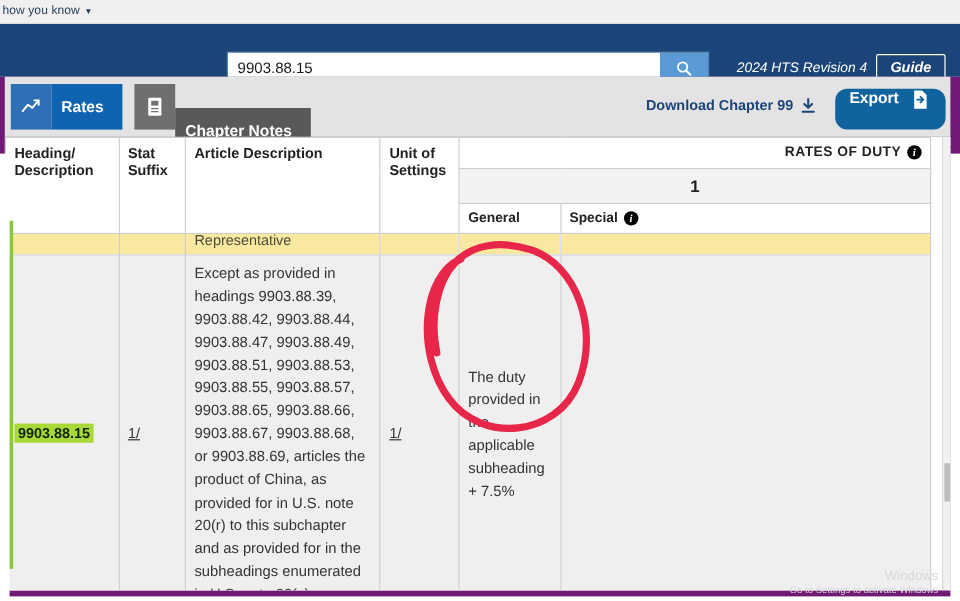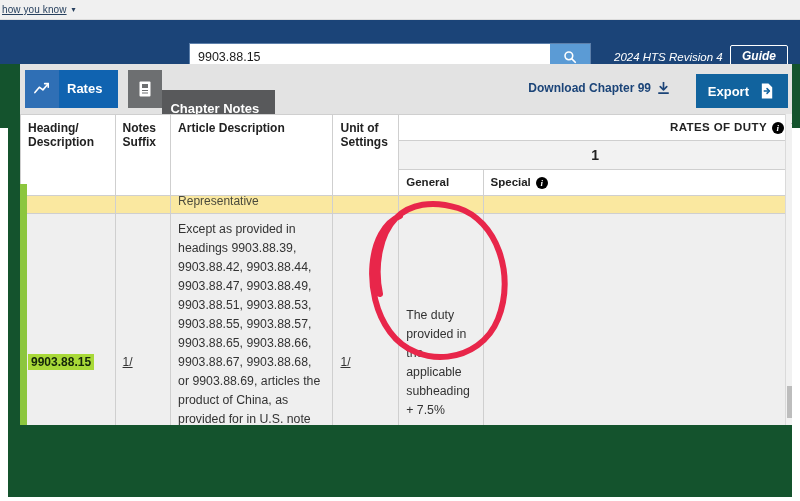--- a/index.html
+++ b/index.html
@@ -16,21 +16,20 @@
     background: #f0f0f0;
     border-bottom: 1px solid #dcdcdc;
     display: flex;
     align-items: center;
     padding-left: 2px;
     position: relative;
   }
   .gov-banner-link {
     font-size: 10px;
     color: #27405e;
-    text-decoration: underline;
     letter-spacing: .1px;
     white-space: nowrap;
   }
   .gov-chevron {
     margin-left: 5px;
     font-size: 8px;
     color: #27405e;
     line-height: 1;
   }
 
@@ -95,22 +94,22 @@
     font-weight: bold;
     font-style: italic;
     cursor: pointer;
     font-family: "Liberation Sans", sans-serif;
   }
 
   
   .content {
     position: relative;
     height: 437px;
-    background: #14532d;
-    padding-left: 20px;
+    background: #701a75;
+    padding-left: 4px;
     padding-right: 8px;
   }
 
   
   .toolbar {
     height: 50px;
     background: #e3e3e3;
     display: flex;
     align-items: center;
     position: relative;
@@ -138,55 +137,55 @@
     line-height: 38px;
     white-space: nowrap;
   }
   .tab.active .tab-icon { background: #2f6fb5; }
   .tab.active .tab-label { background: #1063b0; }
   .tab.inactive .tab-icon { background: #6d6f71; }
   .tab.inactive .tab-label { background: #58595b; margin-top: 40px; }
 
   .download-link {
     position: absolute;
-    right: 122px;
+    right: 112px;
     top: 17px;
     font-size: 12px;
     font-weight: bold;
     color: #1b4478;
     text-decoration: none;
     display: flex;
     align-items: center;
     gap: 6px;
     cursor: pointer;
     white-space: nowrap;
   }
   .export-btn {
     position: absolute;
     right: 4px;
     top: 10px;
     height: 34px;
     background: #11639e;
     color: #ffffff;
     border: none;
-    border-radius: 0;
+    border-radius: 10px;
     font-size: 13px;
     font-weight: bold;
     padding: 0 12px;
     display: flex;
-    align-items: center;
+    align-items: flex-start;
     gap: 10px;
     cursor: pointer;
     font-family: "Liberation Sans", sans-serif;
   }
 
   
   .table-area {
     position: relative;
-    height: 311px;
+    height: 378px;
     background: #ffffff;
     overflow: hidden;
   }
   .row-marker-green {
     position: absolute;
     left: -2px;
     top: 70px;
     width: 9px;
     height: 290px;
     background: #8cc63e;
@@ -417,21 +416,21 @@
         <col style="width:82px">
         <col style="width:300px">
       </colgroup>
       <thead>
         <tr>
           <th rowspan="3">
             <div>Heading/</div>
             <div>Description</div>
           </th>
           <th rowspan="3">
-            <div>Notes</div>
+            <div>Stat</div>
             <div>Suffix</div>
           </th>
           <th rowspan="3">
             <div>Article Description</div>
           </th>
           <th rowspan="3">
             <div>Unit of</div>
             <div>Settings</div>
           </th>
           <th class="rates-top" colspan="2">
@@ -482,13 +481,17 @@
 
     <div class="vscroll">
       <div class="arrow top">▲</div>
       <div class="thumb"></div>
       <div class="arrow bottom">▼</div>
     </div>
   </div>
 
   <div class="frame-border"></div>
 
+  <div class="watermark">
+    <div>Windows</div>
+    <div class="wm2">Go to Settings to activate Windows</div>
+  </div>
 </div>
 
 </body></html>

